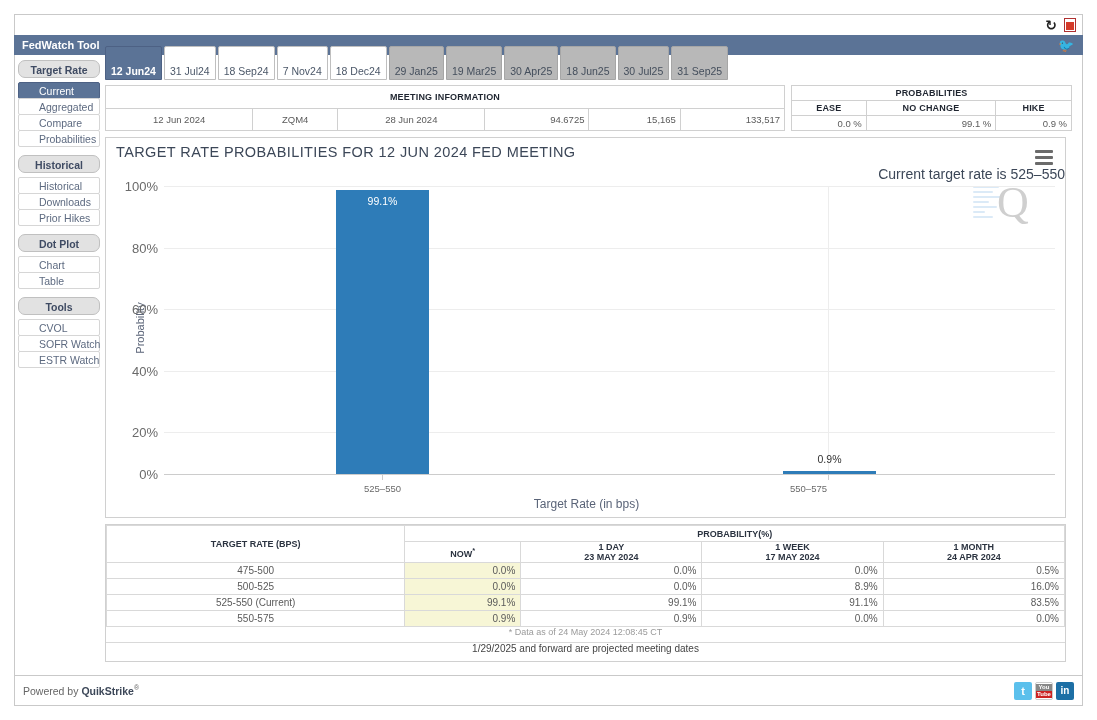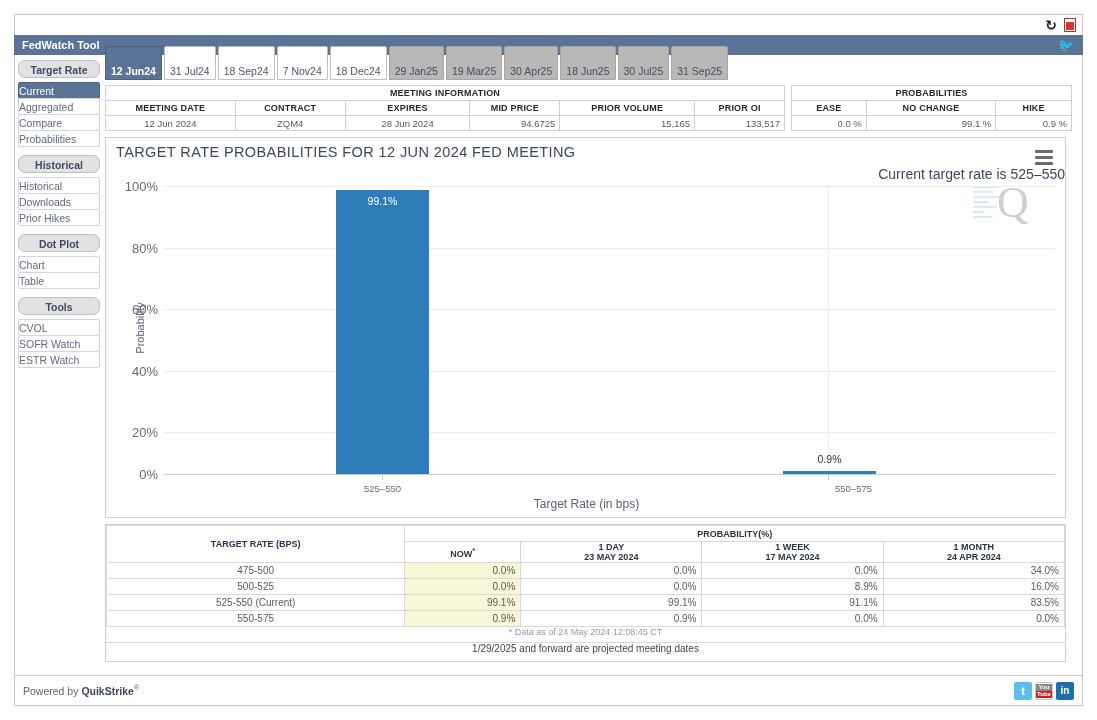--- a/index.html
+++ b/index.html
@@ -55,21 +55,21 @@
   
   .sidebar {
     position:absolute; left:0px; top:0px; width:88px; padding:5px 3px 0 3px;
   }
   .side-group {
     margin:0 0 4px 0; height:18px; line-height:18px; text-align:center;
     background:#e2e2e2; border:1px solid #c0c0c0; border-radius:7px;
     font-size:10.5px; font-weight:bold; color:#3f4b63;
   }
   .side-item {
-    height:17px; line-height:16px; padding-left:0;
+    height:17px; line-height:16px; padding-left:20px;
     border:1px solid #d6d6d6; border-radius:2px;
     font-size:10.5px; color:#5d6a80; background:#fff;
     margin-bottom:-1px; cursor:pointer; white-space:nowrap;
   }
   .side-item.active {
     background:#5b7396; color:#ffffff; border-color:#4d6184;
   }
   .side-sep { height:9px; }
 
   
@@ -253,28 +253,20 @@
       </div>
 
       <div class="info-row">
 
         <table class="grid t-left">
           <tbody>
               <tr>
             <th colspan="6">MEETING INFORMATION</th>
           </tr>
           <tr>
-            <th style="width:130px">MEETING DATE</th>
-            <th style="width:110px">CONTRACT</th>
-            <th style="width:125px">EXPIRES</th>
-            <th style="width:90px">MID PRICE</th>
-            <th style="width:135px">PRIOR VOLUME</th>
-            <th style="width:90px">PRIOR OI</th>
-          </tr>
-          <tr>
             <td class="ctr">12 Jun 2024</td>
             <td class="ctr">ZQM4</td>
             <td class="ctr">28 Jun 2024</td>
             <td class="num">94.6725</td>
             <td class="num">15,165</td>
             <td class="num">133,517</td>
           </tr>
         </tbody>
           </table>
 
@@ -345,21 +337,21 @@
           <div class="tickmark" style="left:722px; top:336px; height:6px; background:#ccc;"></div>
           <div class="tickmark" style="left:722px; top:48px; height:288px; background:#ededed;"></div>
 
           <div class="bar" style="left:230px; top:52px; width:93px; height:284px;"></div>
           <div class="barlabel" style="left:230px; top:57px; width:93px;">99.1%</div>
 
           <div class="bar" style="left:677px; top:333px; width:93px; height:3px;"></div>
           <div class="barlabel outside" style="left:677px; top:315px; width:93px;">0.9%</div>
 
           <div class="xtick" style="left:230px; top:345px; width:93px;">525–550</div>
-          <div class="xtick" style="left:701px; top:345px; width:93px;">550–575</div>
+          <div class="xtick" style="left:656px; top:345px; width:93px;">550–575</div>
 
           <div class="xlabel">Target Rate (in bps)</div>
         </div>
       </div>
 
       <div class="probbox">
         <table class="prob">
           <tbody>
               <tr>
             <th class="col-rate" rowspan="2">TARGET RATE (BPS)</th>
@@ -381,21 +373,21 @@
               <div>1 MONTH</div>
               <div>24 APR 2024</div>
             </th>
           </tr>
 
           <tr>
             <td class="rate-name">475-500</td>
             <td class="num cell-now">0.0%</td>
             <td class="num">0.0%</td>
             <td class="num">0.0%</td>
-            <td class="num">34.0%</td>
+            <td class="num">0.5%</td>
           </tr>
           <tr>
             <td class="rate-name">500-525</td>
             <td class="num cell-now">0.0%</td>
             <td class="num">0.0%</td>
             <td class="num">8.9%</td>
             <td class="num">16.0%</td>
           </tr>
           <tr>
             <td class="rate-name">525-550 (Current)</td>

